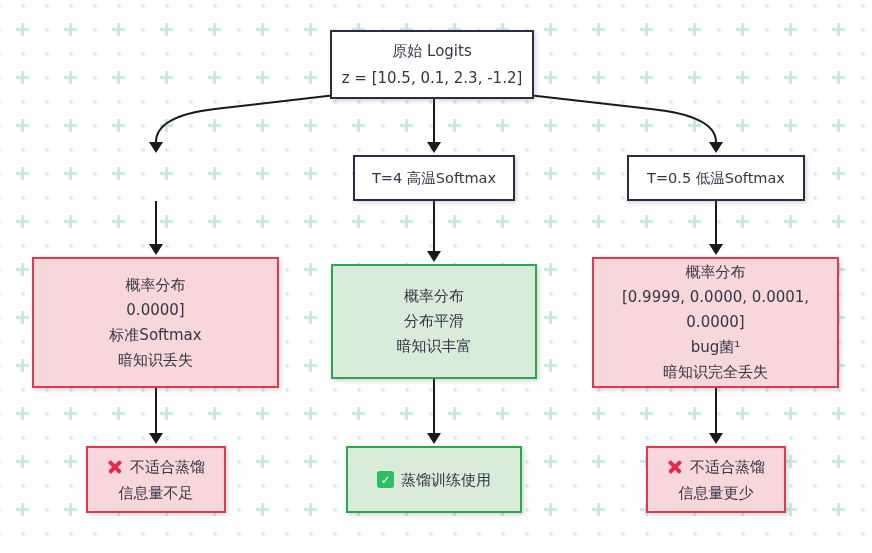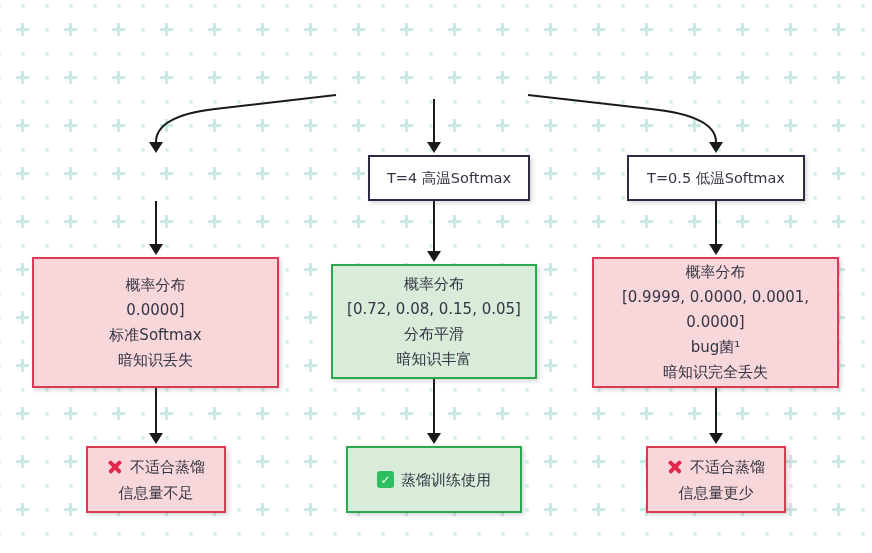--- a/index.html
+++ b/index.html
@@ -23,21 +23,21 @@
     text-align:center;background:#ffffff;border:2px solid #2b2b42;color:#343444;
     box-shadow:2px 2px 4px rgba(110,110,110,.28);
     font-size:14.5px;
   }
   .node .line{line-height:25px;white-space:nowrap;}
   .b-root .line{line-height:27px;font-size:15px;}
   .neg{background:#f8d7da;border-color:#dc3a52;}
   .pos{background:#d9ecd9;border-color:#2aa84e;}
   .b-root{left:330px;top:30px;width:204px;height:69px;}
   .b-t1{left:75px;top:155px;width:162px;height:46px;}
-  .b-t4{left:353px;top:155px;width:162px;height:46px;margin-left:15px;}
+  .b-t4{left:353px;top:155px;width:162px;height:46px;}
   .b-t05{left:627px;top:155px;width:178px;height:46px;}
   .b-r1{left:32px;top:257px;width:247px;height:131px;font-size:15px;}
   .b-r2{left:331px;top:264px;width:206px;height:115px;font-size:15px;}
   .b-r3{left:592px;top:257px;width:247px;height:131px;font-size:15px;}
   .b-v1{left:86px;top:446px;width:140px;height:67px;font-size:15px;}
   .b-v2{left:346px;top:446px;width:176px;height:67px;font-size:15px;}
   .b-v3{left:646px;top:446px;width:140px;height:67px;font-size:15px;}
   .vline{display:flex;align-items:center;justify-content:center;gap:7px;line-height:26px;white-space:nowrap;}
   .xmark{position:relative;width:16px;height:16px;display:inline-block;flex:0 0 auto;}
   .xmark::before,.xmark::after{content:"";position:absolute;left:0;top:6.5px;width:16px;height:3.6px;border-radius:1.5px;background:#e4274e;}
@@ -270,37 +270,40 @@
     <path class="head" d="M709,244 L723,244 L716,255 Z"></path>
 
     <path d="M156,388 L156,433"></path>
     <path d="M434,379 L434,433"></path>
     <path d="M716,388 L716,433"></path>
     <path class="head" d="M149,433 L163,433 L156,444 Z"></path>
     <path class="head" d="M427,433 L441,433 L434,444 Z"></path>
     <path class="head" d="M709,433 L723,433 L716,444 Z"></path>
   </svg>
 
+  <div class="node b-root">
+    <div class="line">原始 Logits</div>
+    <div class="line">z = [10.5, 0.1, 2.3, -1.2]</div>
+  </div>
 
   <div class="node b-t4">
     <div class="line">T=4 高温Softmax</div>
   </div>
   <div class="node b-t05">
     <div class="line">T=0.5 低温Softmax</div>
   </div>
 
   <div class="node neg b-r1">
     <div class="line">概率分布</div>
     <div class="line">0.0000]</div>
     <div class="line">标准Softmax</div>
     <div class="line">暗知识丢失</div>
   </div>
   <div class="node pos b-r2">
     <div class="line">概率分布</div>
-    <div class="line">[0.72, 0.08, 0.15, 0.05]</div>
     <div class="line">分布平滑</div>
     <div class="line">暗知识丰富</div>
   </div>
   <div class="node neg b-r3">
     <div class="line">概率分布</div>
     <div class="line">[0.9999, 0.0000, 0.0001,</div>
     <div class="line">0.0000]</div>
     <div class="line">bug菌¹</div>
     <div class="line">暗知识完全丢失</div>
   </div>

